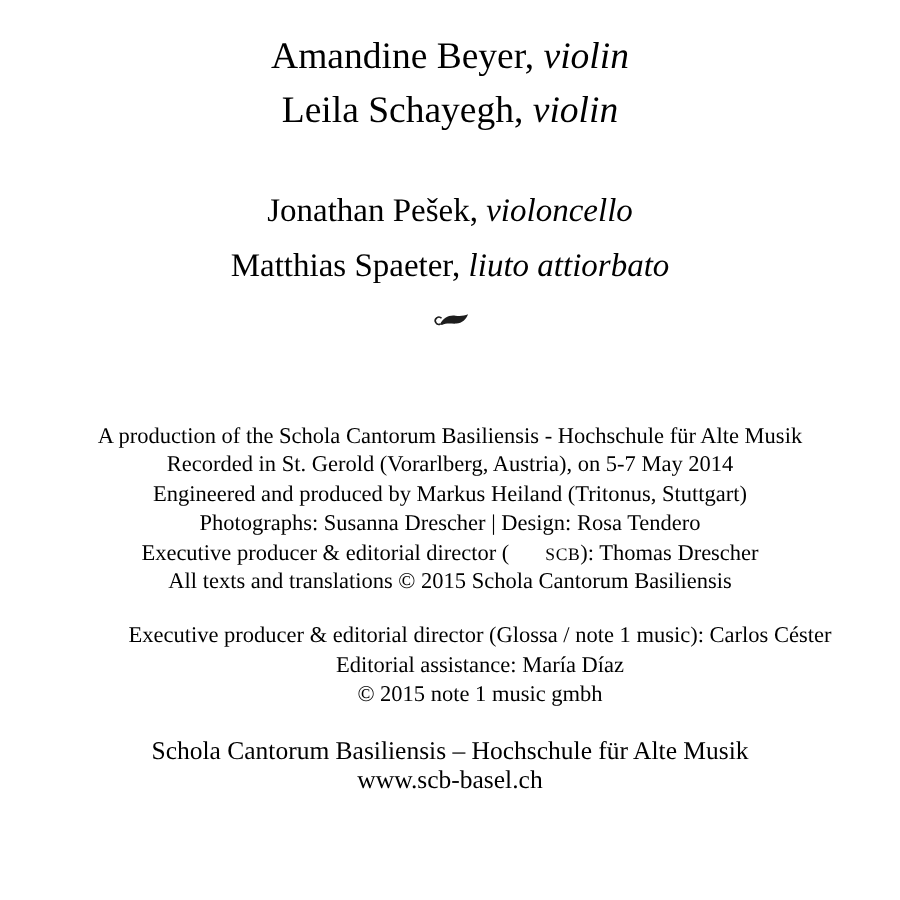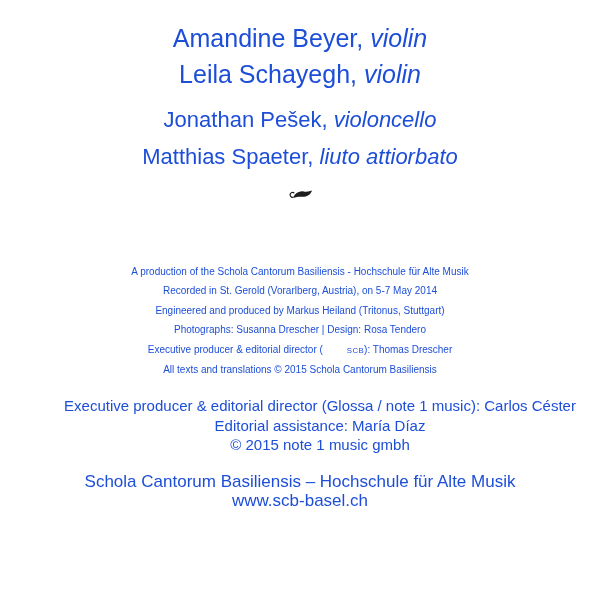--- a/index.html
+++ b/index.html
@@ -1,47 +1,47 @@
 <!DOCTYPE html>
 <html><head>
 <meta charset="utf-8">
 <style>
   html, body { margin: 0; padding: 0; background: #ffffff; }
   .page {
     position: relative;
     width: 600px;
     height: 600px;
     background: #ffffff;
-    color: #1d4ed8;
-    font-family: Liberation Sans, sans-serif;
+    color: #000000;
+    font-family: Liberation Serif, serif;
     text-align: center;
     overflow: hidden;
     -webkit-font-smoothing: antialiased;
   }
   .performers-primary {
     padding-top: 20px;
     font-size: 25px;
     line-height: 36px;
   }
   .performers-secondary {
-    margin-top: 9px;
+    margin-top: 29px;
     font-size: 22px;
     line-height: 37px;
   }
   .p-name { font-style: normal; }
   .p-instr { font-style: italic; }
   .ornament-row {
     margin-top: 6px;
     height: 26px;
     line-height: 26px;
   }
   .ornament-row svg { vertical-align: middle; }
   .credits-production {
     margin-top: 55px;
-    font-size: 10px;
+    font-size: 15px;
     line-height: 19.4px;
   }
   .credits-label {
     margin-top: 17px;
     font-size: 15px;
     line-height: 19.4px;
     padding-left: 40px;
   }
   .footer-block {
     margin-top: 17px;

